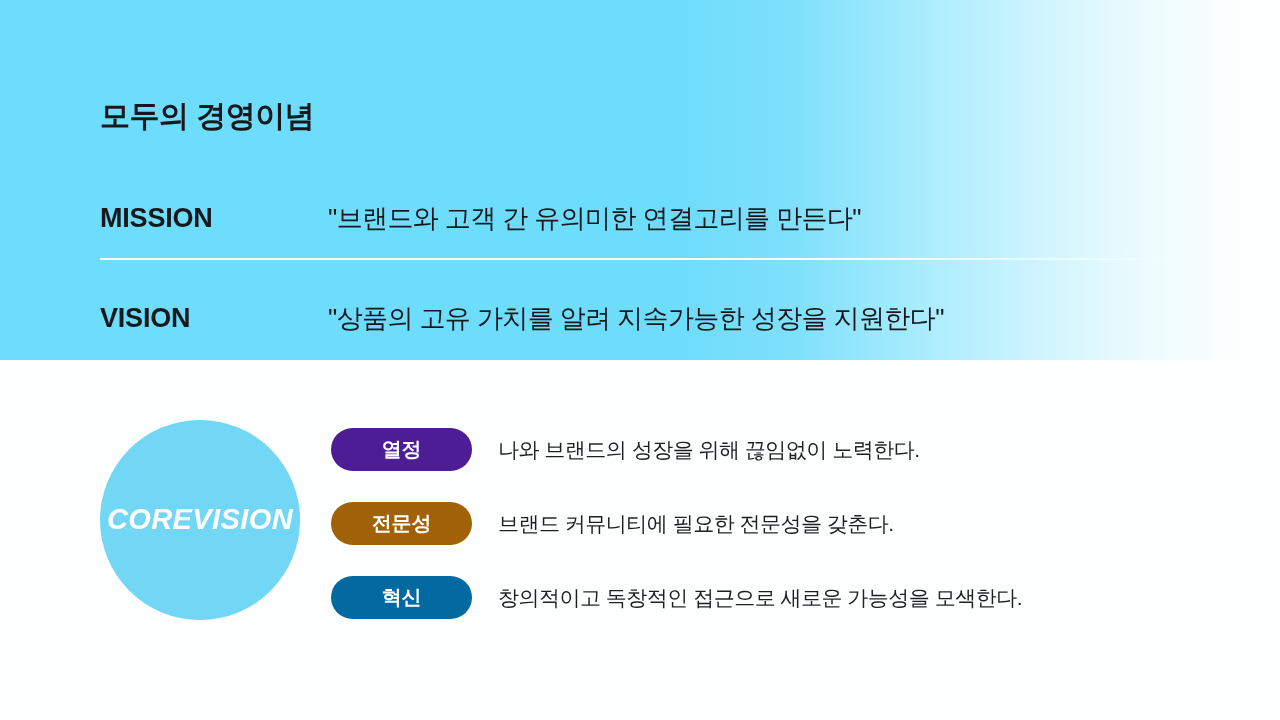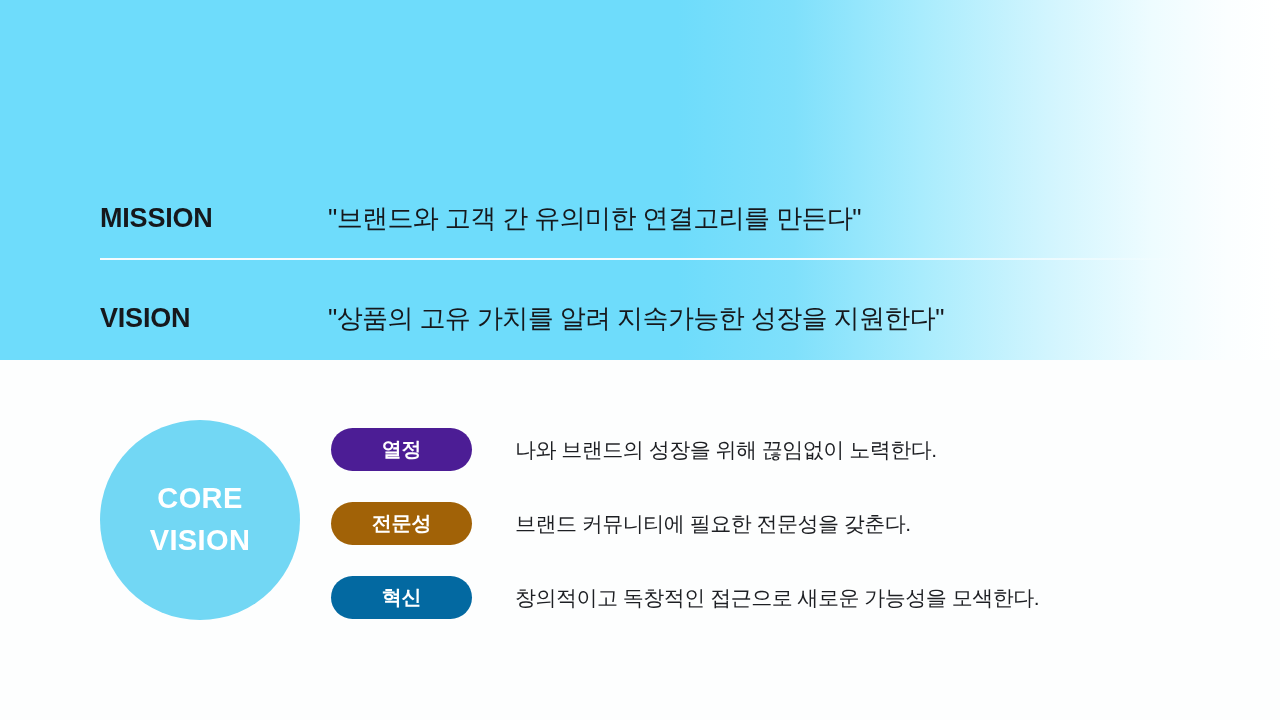--- a/index.html
+++ b/index.html
@@ -100,28 +100,28 @@
 
   .core-circle {
     position: absolute;
     left: 100px;
     top: 60px;           
     width: 200px;
     height: 200px;
     border-radius: 50%;
     background: #72d7f4;
     display: flex;
-    flex-direction: column;
     align-items: center;
     justify-content: center;
     color: #ffffff;
     font-weight: 700;
     font-size: 29px;
     line-height: 1.44;
     letter-spacing: 0.4px;
+    font-style: italic;
   }
 
   .values-list {
     position: absolute;
     left: 331px;
     top: 68px;          
     width: 860px;
   }
 
   .value-row {
@@ -141,33 +141,34 @@
     align-items: center;
     justify-content: center;
     color: #ffffff;
     font-size: 20px;
     font-weight: 700;
     letter-spacing: -0.2px;
     box-sizing: border-box;
   }
 
   .value-desc {
-    margin-left: 43px;
+    margin-left: 26px;
     font-size: 21px;
     font-weight: 500;
     color: #1d1f23;
     letter-spacing: -0.5px;
     white-space: nowrap;
   }
 </style>
 </head>
 <body style="background: rgb(255, 255, 255);">
 
 <div class="banner">
 
+  <div class="banner-title">모두의 경영이념</div>
 
   <div class="vm-row mission">
     <div class="vm-label">MISSION</div>
     <div class="vm-text">"브랜드와 고객 간 유의미한 연결고리를 만든다"</div>
   </div>
 
   <div class="vm-divider"></div>
 
   <div class="vm-row vision">
     <div class="vm-label">VISION</div>

